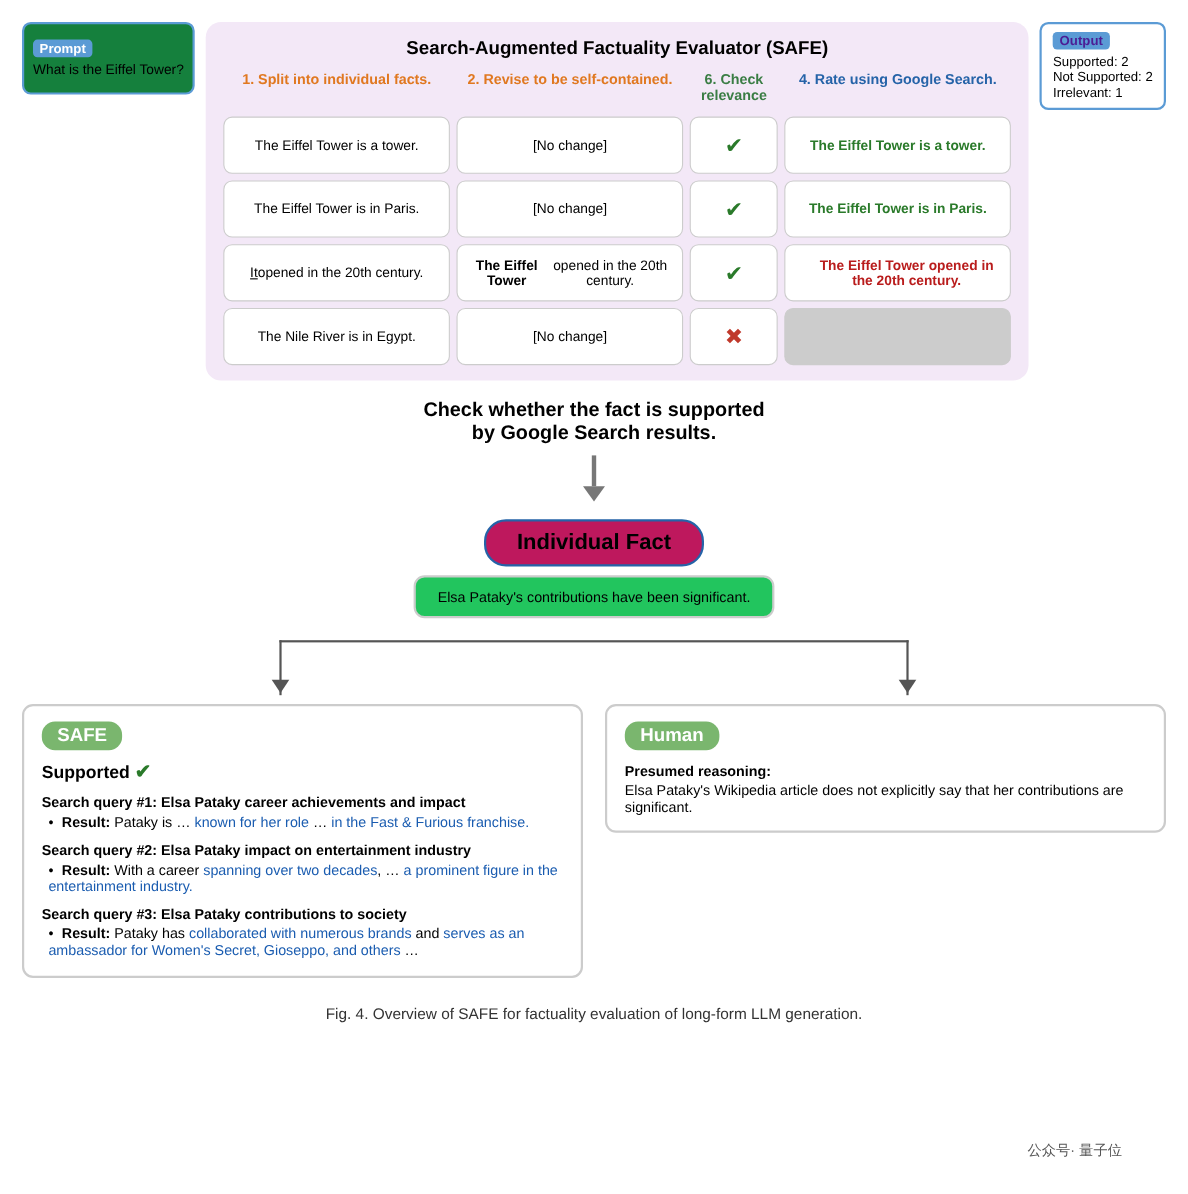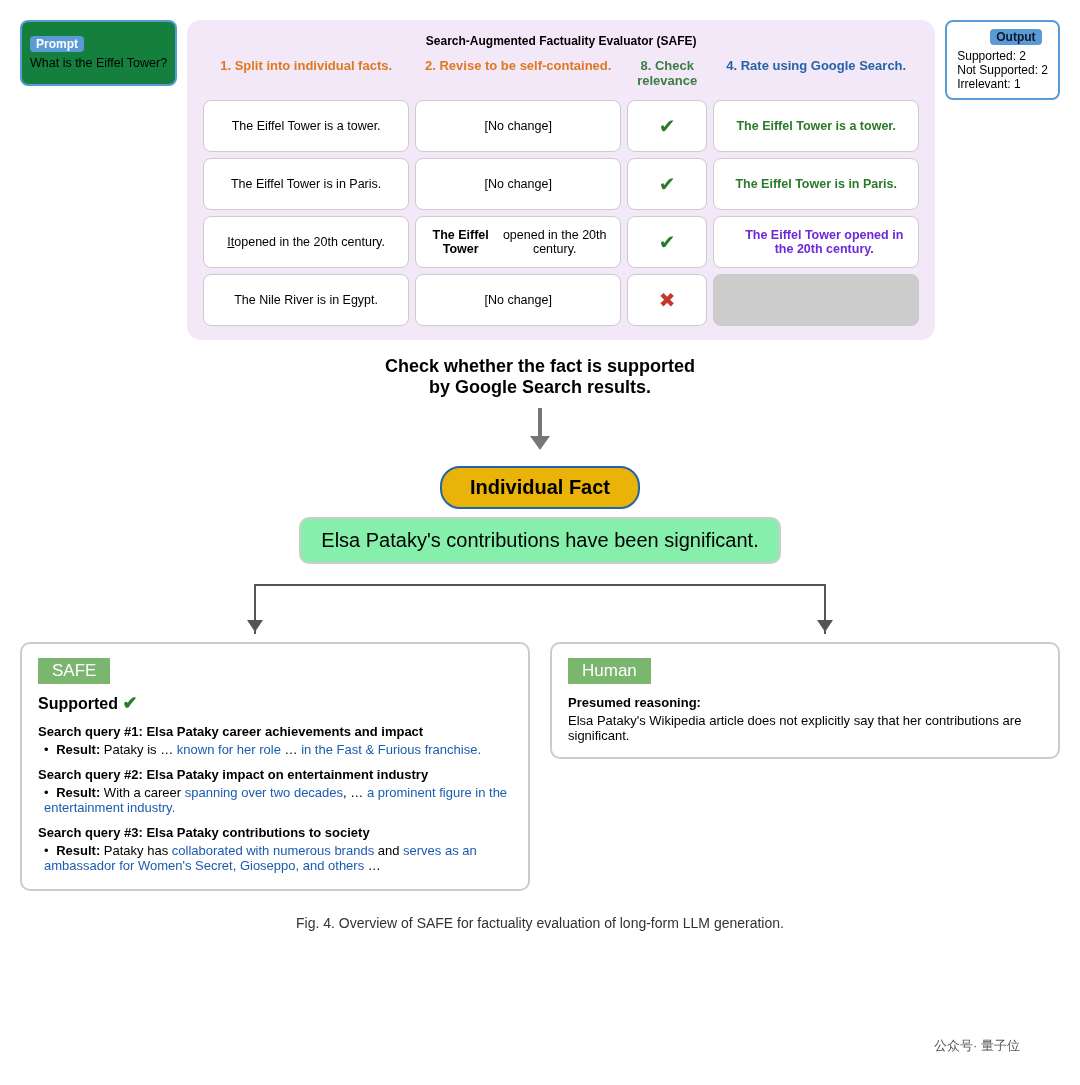--- a/index.html
+++ b/index.html
@@ -50,21 +50,21 @@
     .safe-panel {
       flex: 1;
       background: #f3e8f7;
       border-radius: 14px;
       padding: 14px 16px;
     }
 
     .safe-title {
       text-align: center;
       font-weight: bold;
-      font-size: 12px;
+      font-size: 17px;
       margin-bottom: 10px;
     }
 
     .col-header {
       text-align: center;
       font-weight: bold;
       font-size: 13px;
       padding-bottom: 6px;
     }
     .col-header.orange { color: #e07820; }
@@ -78,21 +78,21 @@
       padding: 6px 8px;
       text-align: center;
       font-size: 12.5px;
       display: flex;
       align-items: center;
       justify-content: center;
       min-height: 52px;
     }
 
     .safe-cell.green-text { color: #2a7a2a; font-weight: bold; }
-    .safe-cell.red-text { color: #6d28d9; font-weight: bold; padding-left: 24px; }
+    .safe-cell.red-text { color: #b91c1c; font-weight: bold; padding-left: 24px; }
 
     .check-mark { color: #2a7a2a; font-size: 20px; }
     .cross-mark { color: #c0392b; font-size: 20px; }
 
     .underline { text-decoration: underline; }
 
     
     .output-wrapper {
       display: flex;
       flex-direction: column;
@@ -103,28 +103,27 @@
     .output-box {
       border: 2px solid #5b9bd5;
       border-radius: 8px;
       padding: 7px 10px;
       background: #fff;
       font-size: 12px;
     }
 
     .output-box .label {
       background: #5b9bd5;
-      color: #0f172a;
+      color: #4c1d95;
       font-weight: bold;
       border-radius: 4px;
       padding: 1px 6px;
       display: inline-block;
       margin-bottom: 4px;
       font-size: 12px;
-      margin-left: 33px;
     }
 
     
     .middle-section {
       display: flex;
       flex-direction: column;
       align-items: center;
       margin: 10px 0 16px;
     }
 
@@ -137,36 +136,36 @@
 
     
     .individual-fact-section {
       display: flex;
       flex-direction: column;
       align-items: center;
       margin-bottom: 20px;
     }
 
     .individual-fact-badge {
-      background: #eab308;
+      background: #be185d;
       border: 2.5px solid #2563a8;
       border-radius: 20px;
       padding: 8px 28px;
       font-weight: bold;
       font-size: 20px;
       color: #000;
       margin-bottom: 8px;
     }
 
     .individual-fact-box {
       border: 2px solid #ccc;
       border-radius: 10px;
       padding: 10px 20px;
-      background: #86efac;
-      font-size: 20px;
+      background: #22c55e;
+      font-size: 13px;
       max-width: 600px;
     }
 
     
     .bottom-split {
       display: flex;
       gap: 20px;
       align-items: flex-start;
     }
 
@@ -181,23 +180,23 @@
     .result-header {
       display: flex;
       align-items: center;
       gap: 8px;
       margin-bottom: 8px;
     }
 
     .result-label {
       background: #7ab66e;
       color: #fff;
-      font-weight: normal;
+      font-weight: bold;
       font-size: 17px;
-      border-radius: 0;
+      border-radius: 12px;
       padding: 3px 14px;
     }
 
     .result-status {
       font-weight: bold;
       font-size: 16px;
     }
 
     .result-status .check-mark { font-size: 18px; }
     .result-status .cross-mark { font-size: 18px; }
@@ -321,21 +320,21 @@
       <div>What is the Eiffel Tower?</div>
     </div>
   </div>
 
   <div class="safe-panel">
     <div class="safe-title">Search-Augmented Factuality Evaluator (SAFE)</div>
 
     <div style="display:grid; grid-template-columns:1fr 1fr 80px 1fr; gap:6px; margin-bottom:6px;">
       <div class="col-header orange">1. Split into individual facts.</div>
       <div class="col-header orange">2. Revise to be self-contained.</div>
-      <div class="col-header green-h">8. Check relevance</div>
+      <div class="col-header green-h">6. Check relevance</div>
       <div class="col-header blue-h">4. Rate using Google Search.</div>
     </div>
 
     <div style="display:grid; grid-template-columns:1fr 1fr 80px 1fr; gap:6px; margin-bottom:6px;">
       <div class="safe-cell">The Eiffel Tower is a tower.</div>
       <div class="safe-cell">[No change]</div>
       <div class="safe-cell">
           <span class="check-mark">✔</span>
         </div>
       <div class="safe-cell green-text">The Eiffel Tower is a tower.</div>

